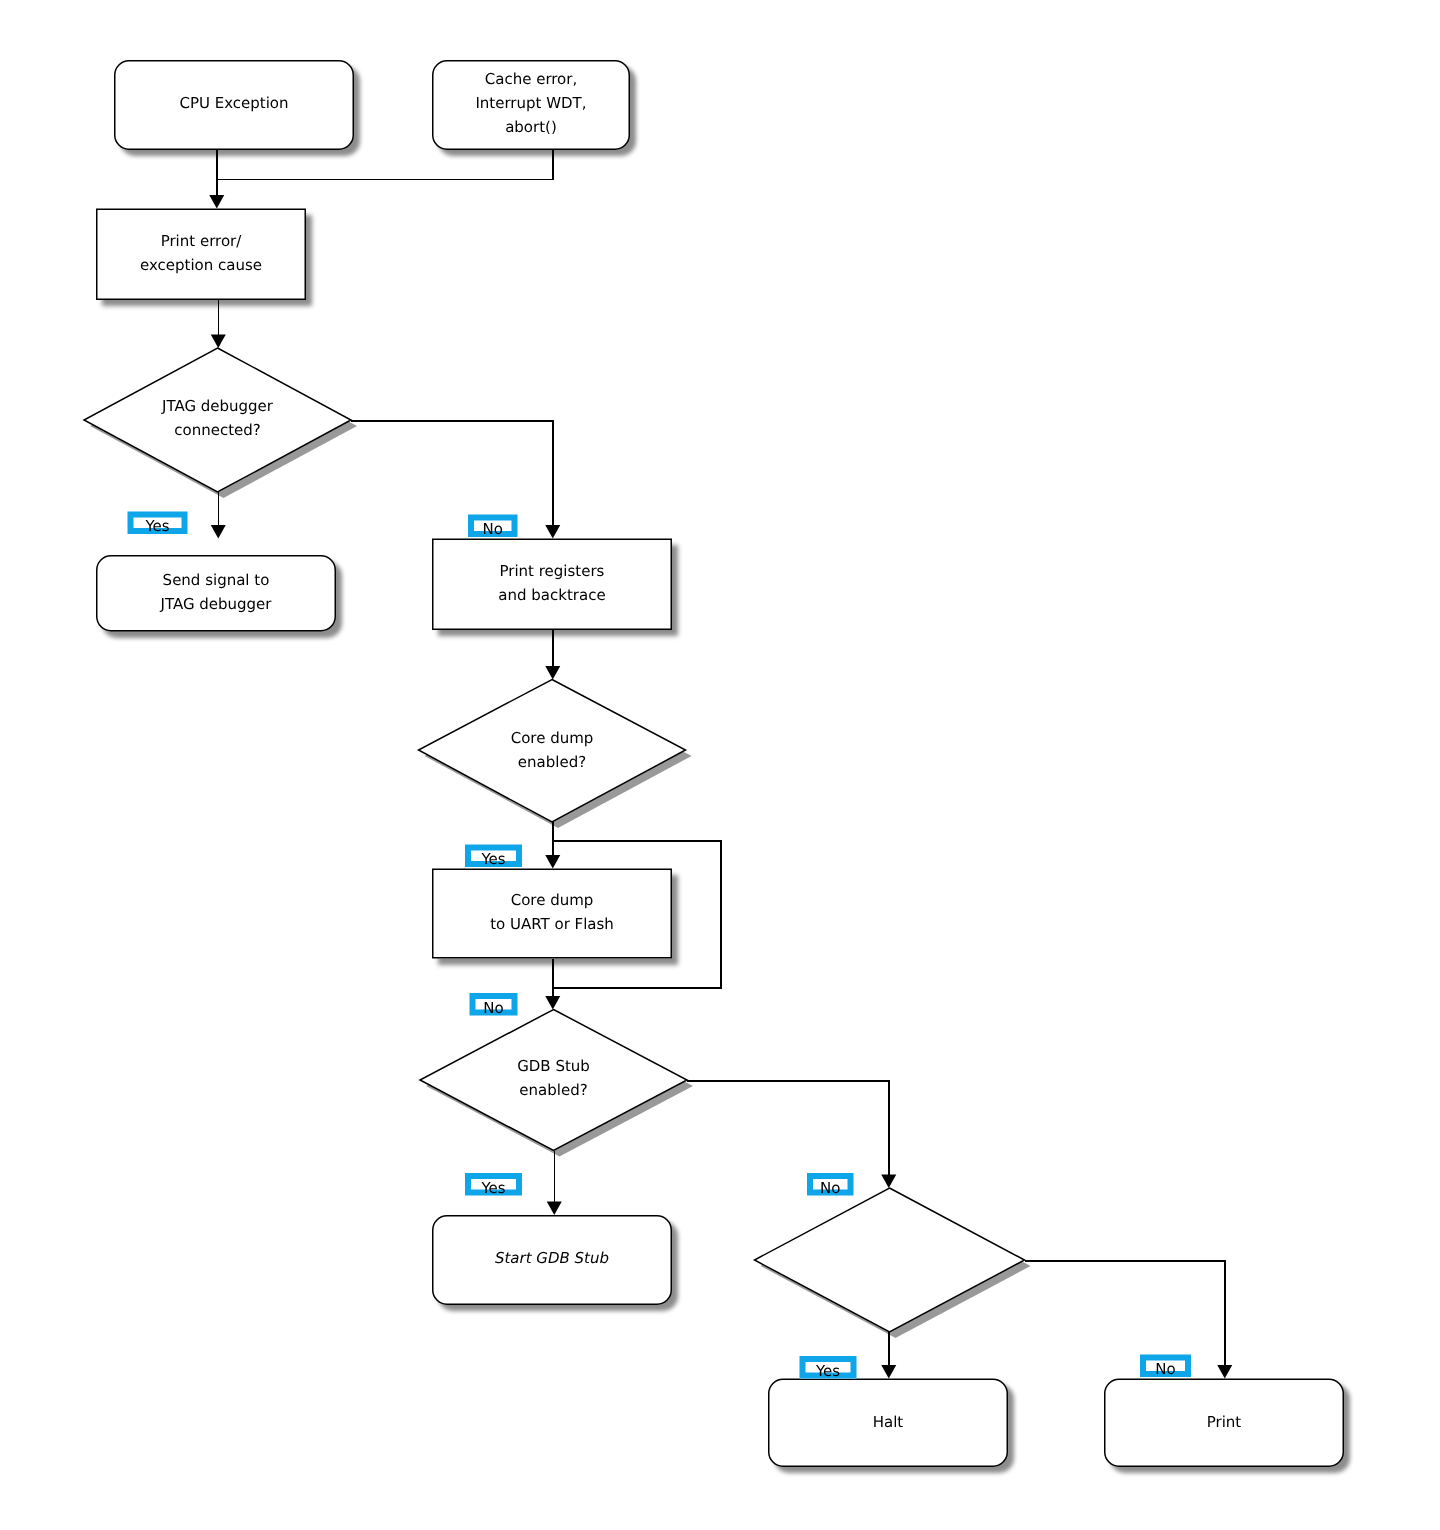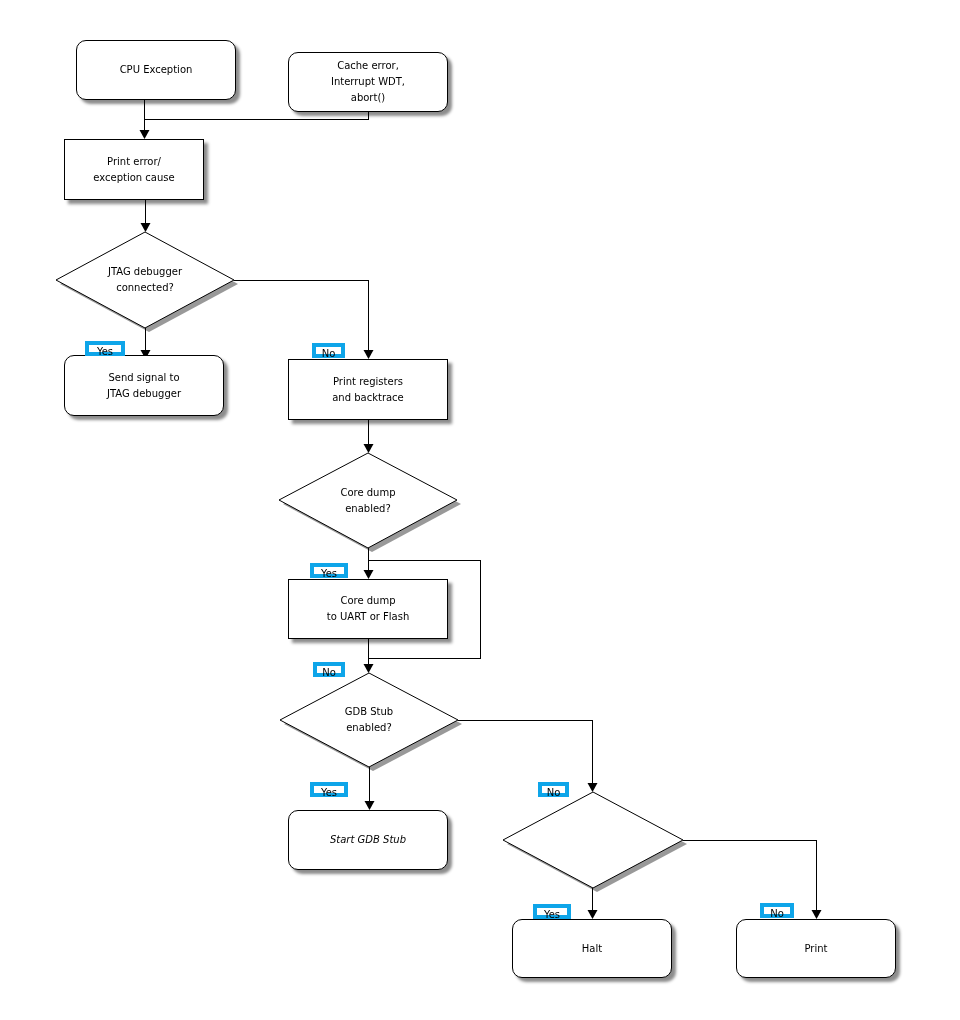--- a/index.html
+++ b/index.html
@@ -97,32 +97,32 @@
       <polygon points="368,453 457,500 368,548 279,500"></polygon>
       <polygon points="369,673 458,720 369,767 280,720"></polygon>
       <polygon points="593,792 683,840 593,888 503,840"></polygon>
     </g>
   </svg>
 
   <div class="node rounded" style="left:76px; top:40px; width:160px; height:60px;">
     <span class="pre">CPU Exception</span>
   </div>
 
-  <div class="node rounded" style="left:288px; top:52px; width:160px; height:60px;">
+  <div class="node rounded" style="left:288px; top:40px; width:132px; height:60px;">
     <span class="pre">Cache error,
 Interrupt WDT,
 abort()</span>
   </div>
 
   <div class="node" style="left:64px; top:139px; width:140px; height:61px;">
     <span class="pre">Print error/
 exception cause</span>
   </div>
 
-  <div class="node rounded" style="left:64px; top:355px; width:160px; height:61px;justify-content:center;">
+  <div class="node rounded" style="left:64px; top:370px; width:160px; height:51px;justify-content:center;">
     <span class="pre">Send signal to
 JTAG debugger</span>
   </div>
 
   <div class="node" style="left:288px; top:359px; width:160px; height:61px;">
     <span class="pre">Print registers
 and backtrace</span>
   </div>
 
   <div class="node" style="left:288px; top:579px; width:160px; height:60px;">

